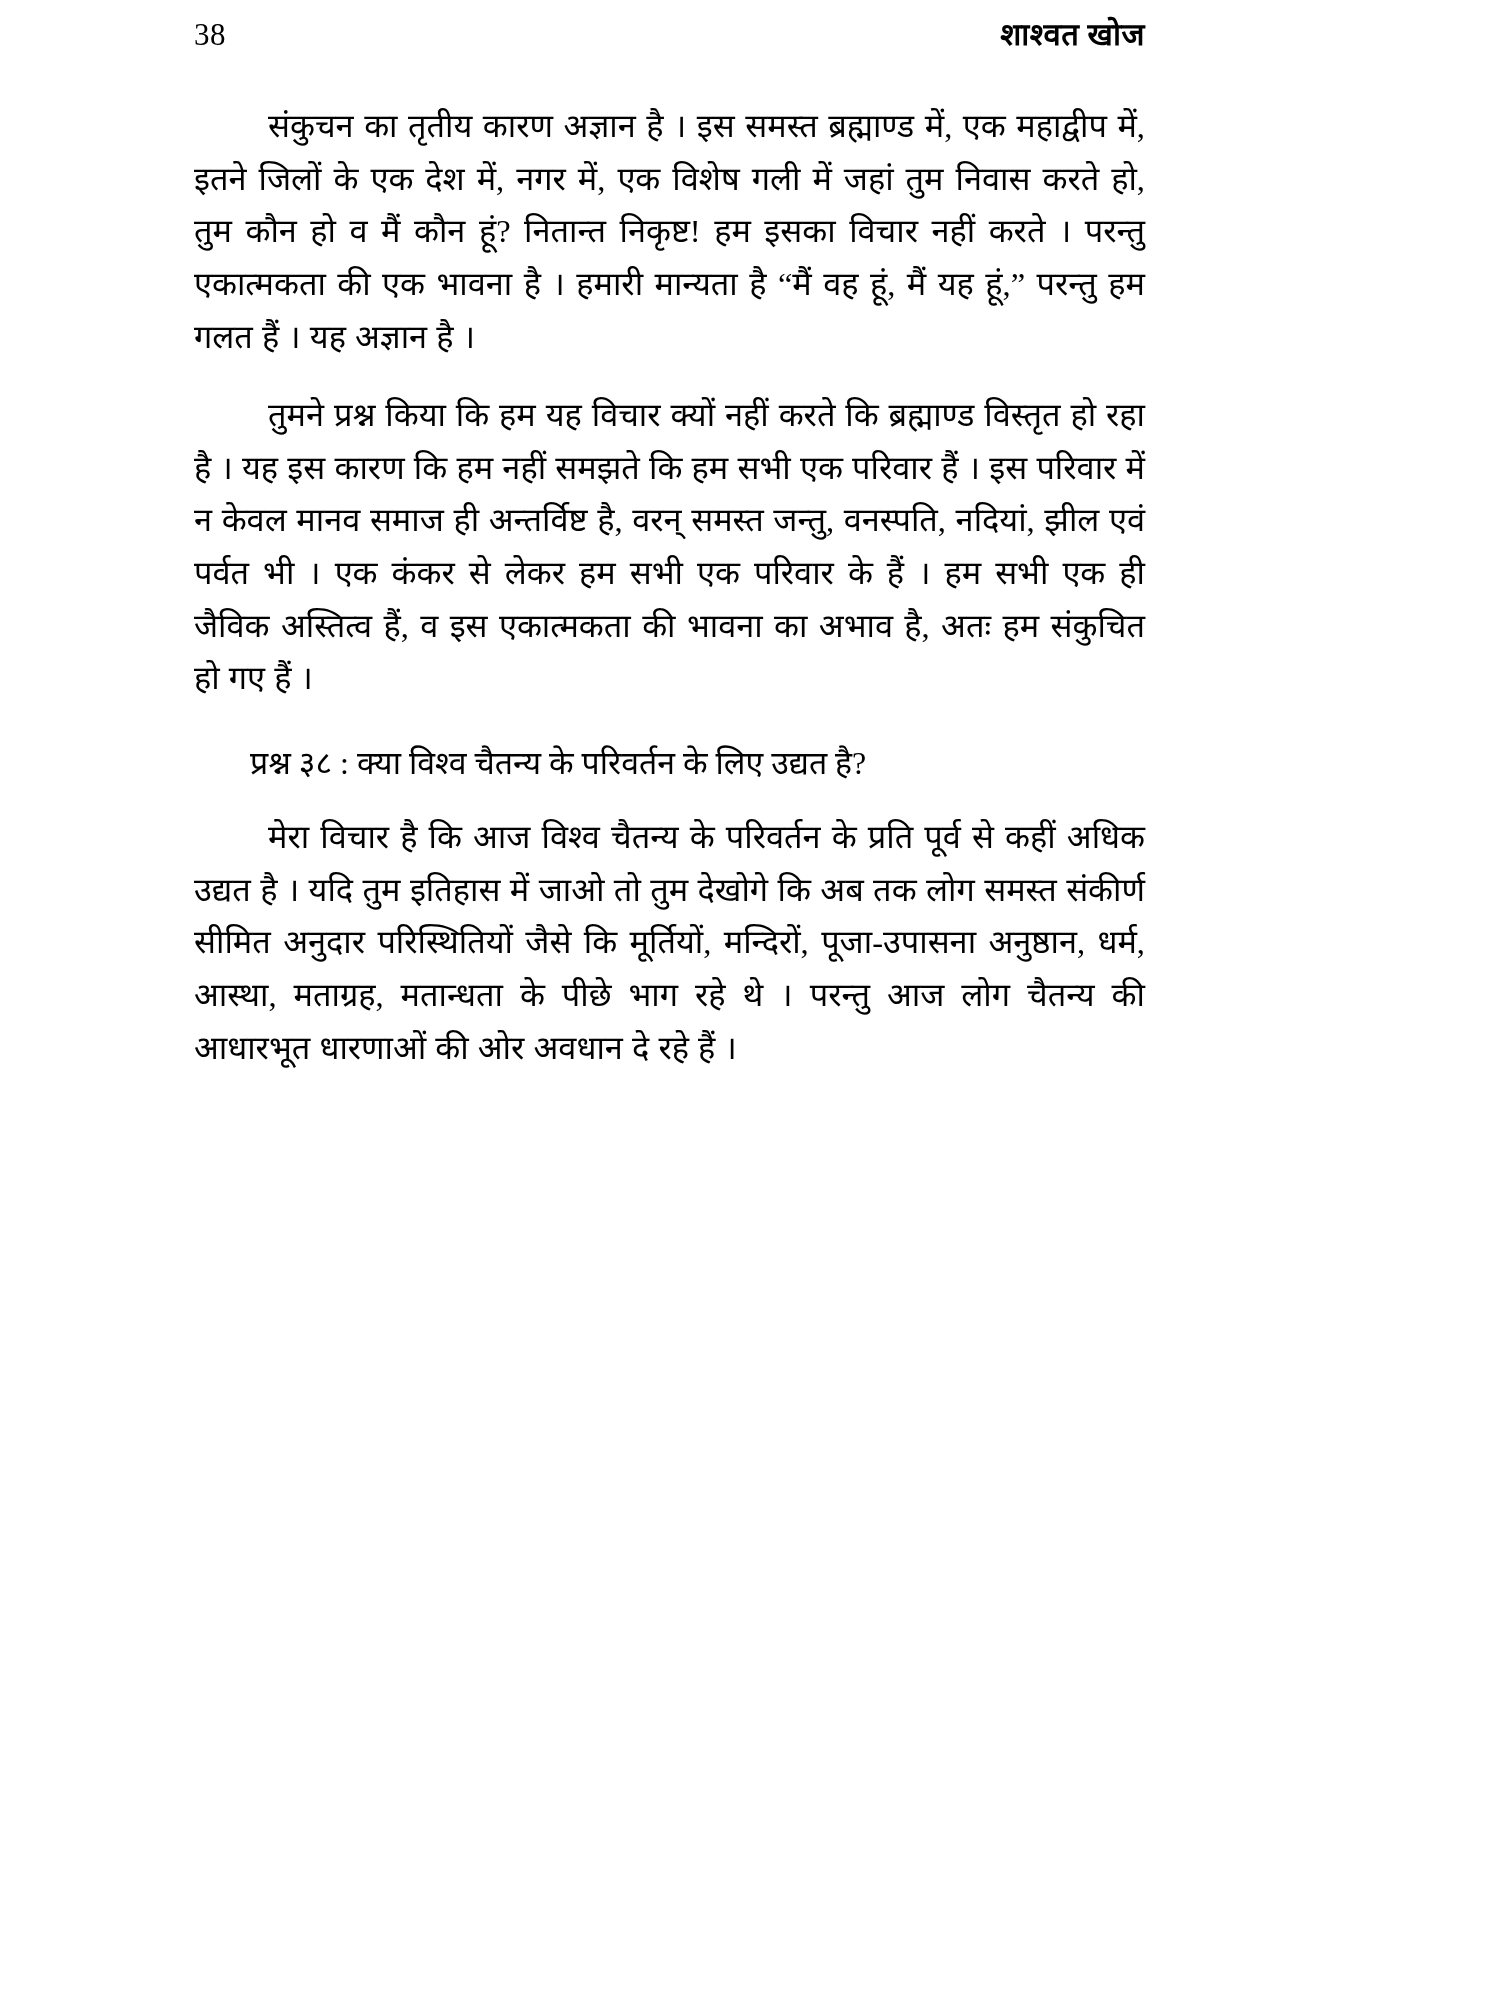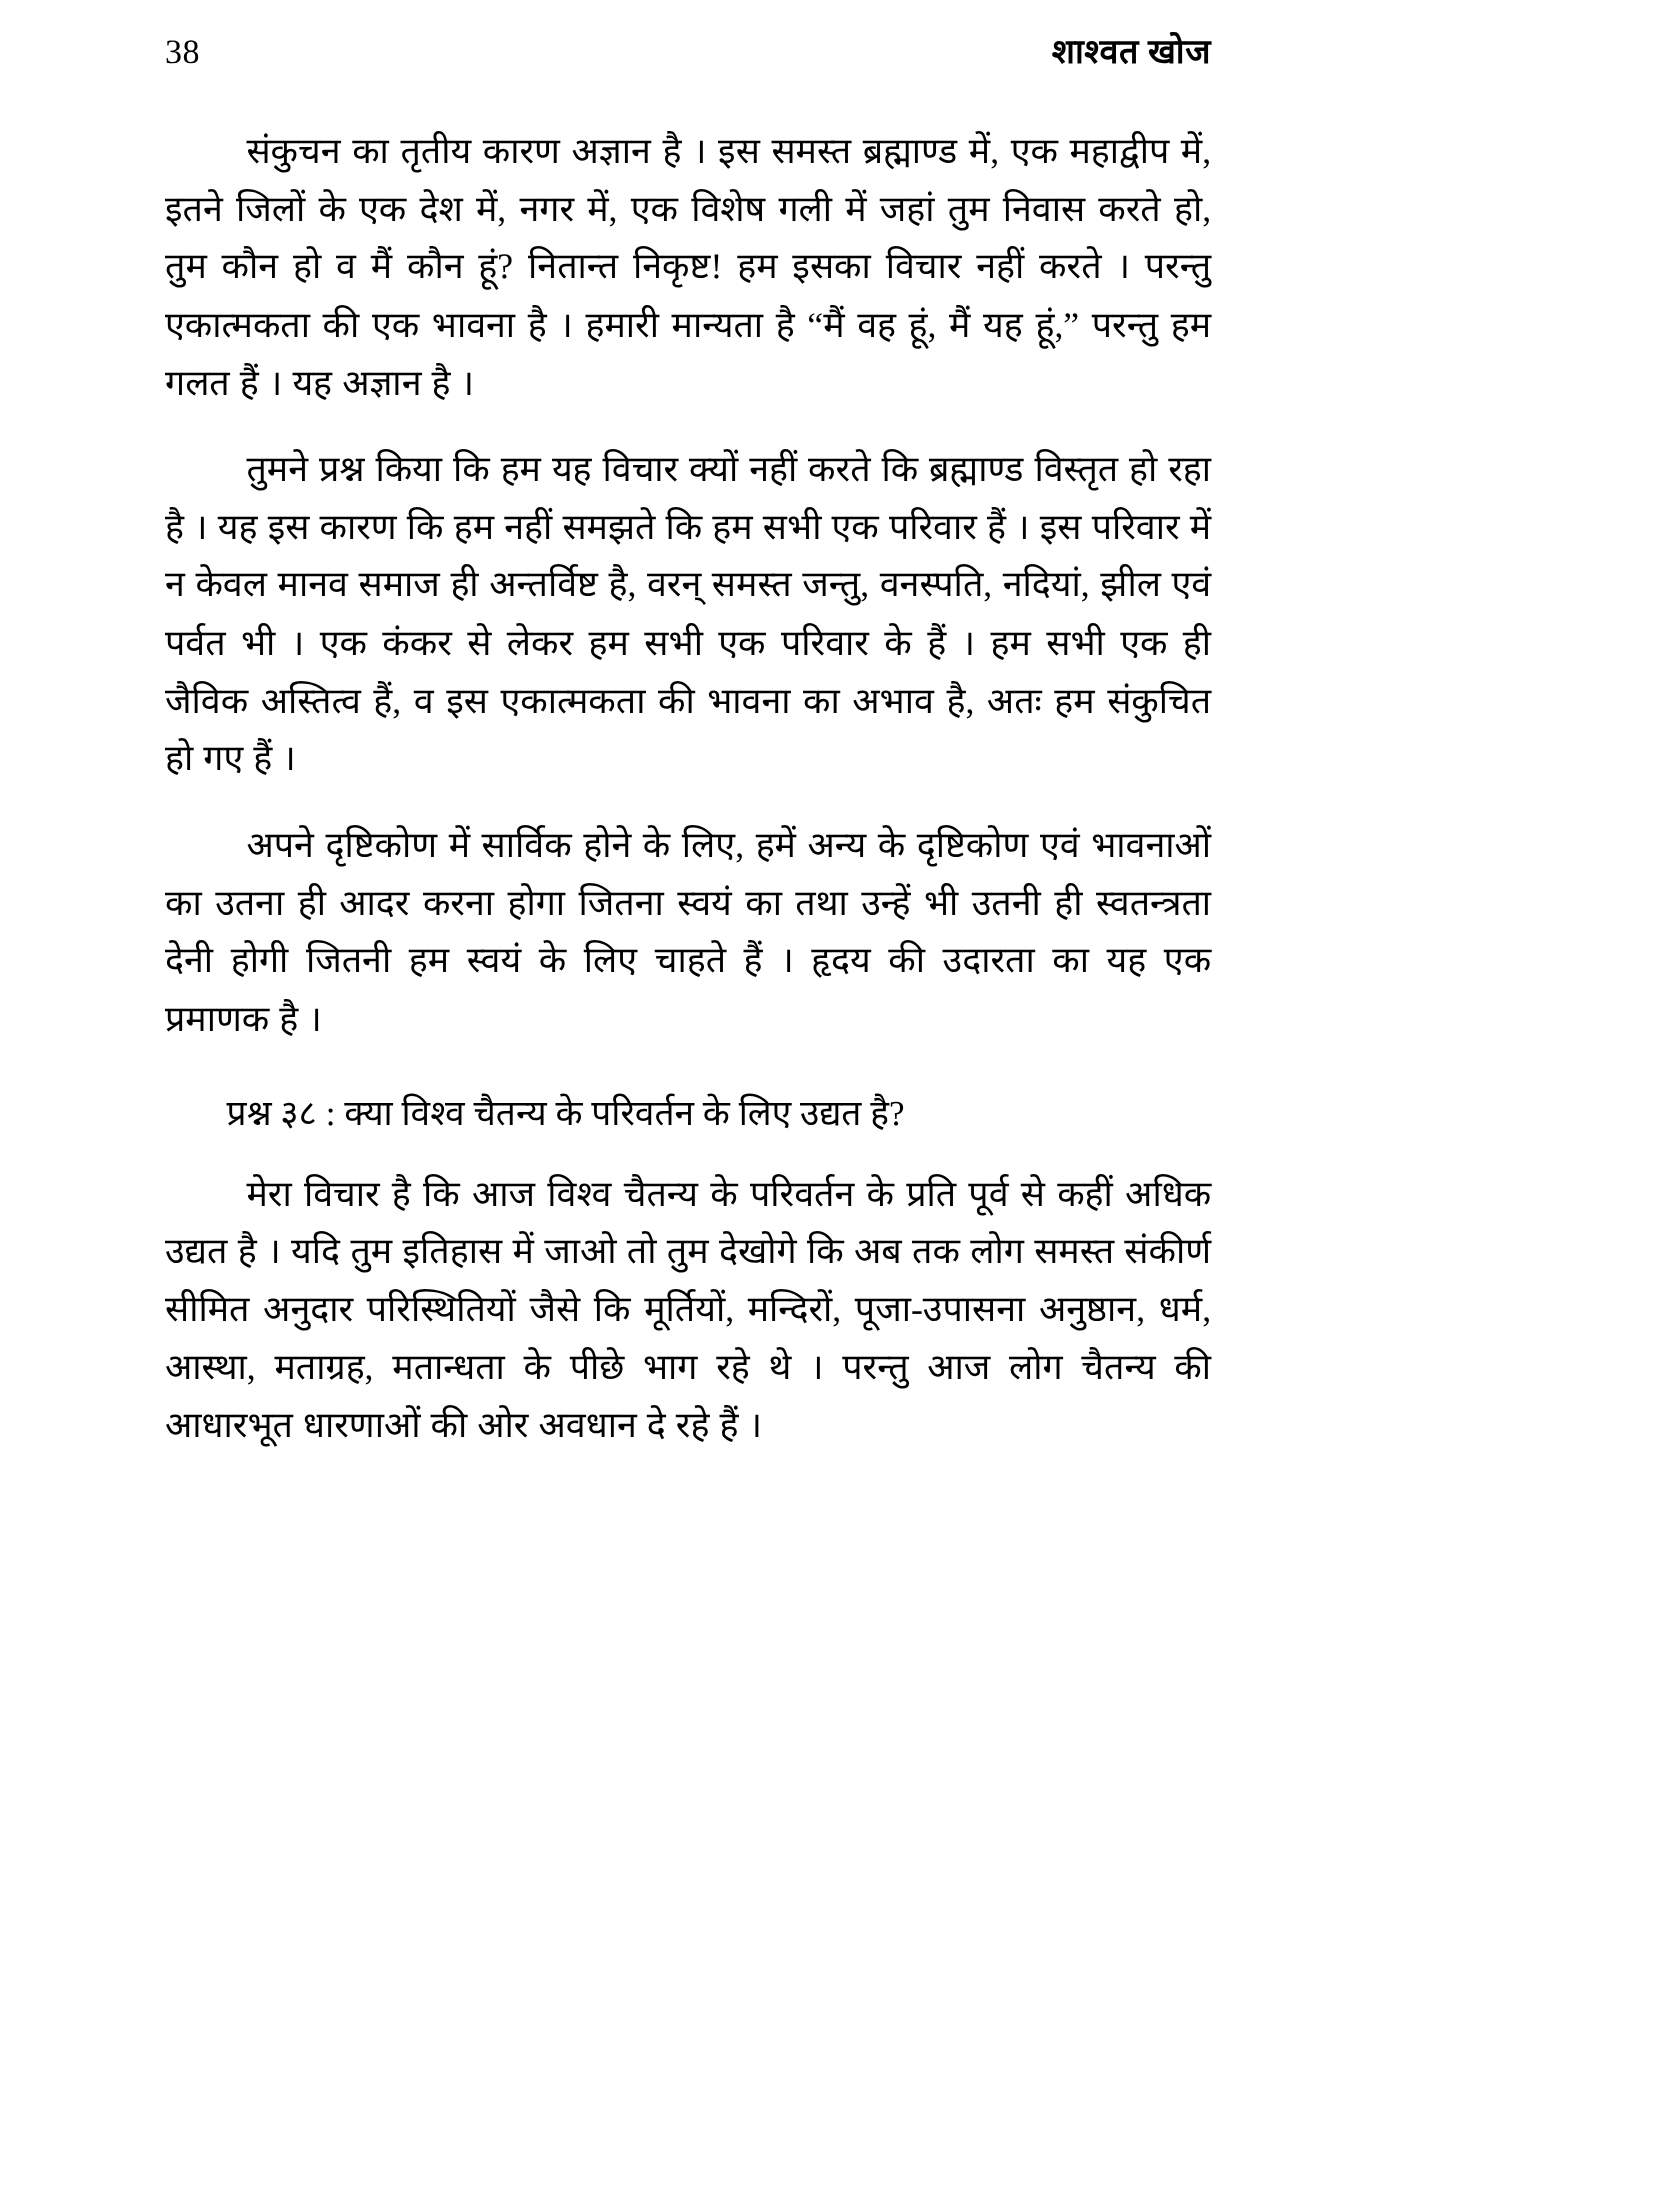--- a/index.html
+++ b/index.html
@@ -11,21 +11,22 @@
     width: 1509px;
     min-height: 2007px;
     font-family: "Liberation Serif", "DejaVu Serif", serif;
     color: #000000;
   }
   .page {
     position: relative;
     width: 1251px;
     min-height: 2007px;
     box-sizing: border-box;
-    padding: 24px 150px 40px 150px;
+    padding: 12px 150px 40px 150px;
+    margin-left: 44px;
   }
   .page-header {
     display: flex;
     align-items: baseline;
     justify-content: space-between;
     margin-bottom: 46px;
   }
   .folio {
     font-size: 31px;
     font-weight: 400;
@@ -62,20 +63,19 @@
 <div class="page">
 
   <div class="page-header">
     <div class="folio">38</div>
     <div class="running-title">शाश्वत खोज</div>
   </div>
 
   <div class="body-text">
     <p>संकुचन का तृतीय कारण अज्ञान है । इस समस्त ब्रह्माण्ड में, एक महाद्वीप में, इतने जिलों के एक देश में, नगर में, एक विशेष गली में जहां तुम निवास करते हो, तुम कौन हो व मैं कौन हूं? नितान्त निकृष्ट! हम इसका विचार नहीं करते । परन्तु एकात्मकता की एक भावना है । हमारी मान्यता है “मैं वह हूं, मैं यह हूं,” परन्तु हम गलत हैं । यह अज्ञान है ।</p>
     <p>तुमने प्रश्न किया कि हम यह विचार क्यों नहीं करते कि ब्रह्माण्ड विस्तृत हो रहा है । यह इस कारण कि हम नहीं समझते कि हम सभी एक परिवार हैं । इस परिवार में न केवल मानव समाज ही अन्तर्विष्ट है, वरन् समस्त जन्तु, वनस्पति, नदियां, झील एवं पर्वत भी । एक कंकर से लेकर हम सभी एक परिवार के हैं । हम सभी एक ही जैविक अस्तित्व हैं, व इस एकात्मकता की भावना का अभाव है, अतः हम संकुचित हो गए हैं ।</p>
-    <p>अपने दृष्टिकोण में सार्विक होने के लिए, हमें अन्य के दृष्टिकोण एवं भावनाओं का उतना ही आदर करना होगा जितना स्वयं का तथा उन्हें भी उतनी ही स्वतन्त्रता देनी होगी जितनी हम स्वयं के लिए चाहते हैं । हृदय की उदारता का यह एक प्रमाणक है ।</p>
 
     <div class="question-heading">प्रश्न ३८ : क्या विश्व चैतन्य के परिवर्तन के लिए उद्यत है?</div>
 
     <p class="last-para">मेरा विचार है कि आज विश्व चैतन्य के परिवर्तन के प्रति पूर्व से कहीं अधिक उद्यत है । यदि तुम इतिहास में जाओ तो तुम देखोगे कि अब तक लोग समस्त संकीर्ण सीमित अनुदार परिस्थितियों जैसे कि मूर्तियों, मन्दिरों, पूजा-उपासना अनुष्ठान, धर्म, आस्था, मताग्रह, मतान्धता के पीछे भाग रहे थे । परन्तु आज लोग चैतन्य की आधारभूत धारणाओं की ओर अवधान दे रहे हैं ।</p>
   </div>
 
 </div>
 
 </body></html>

